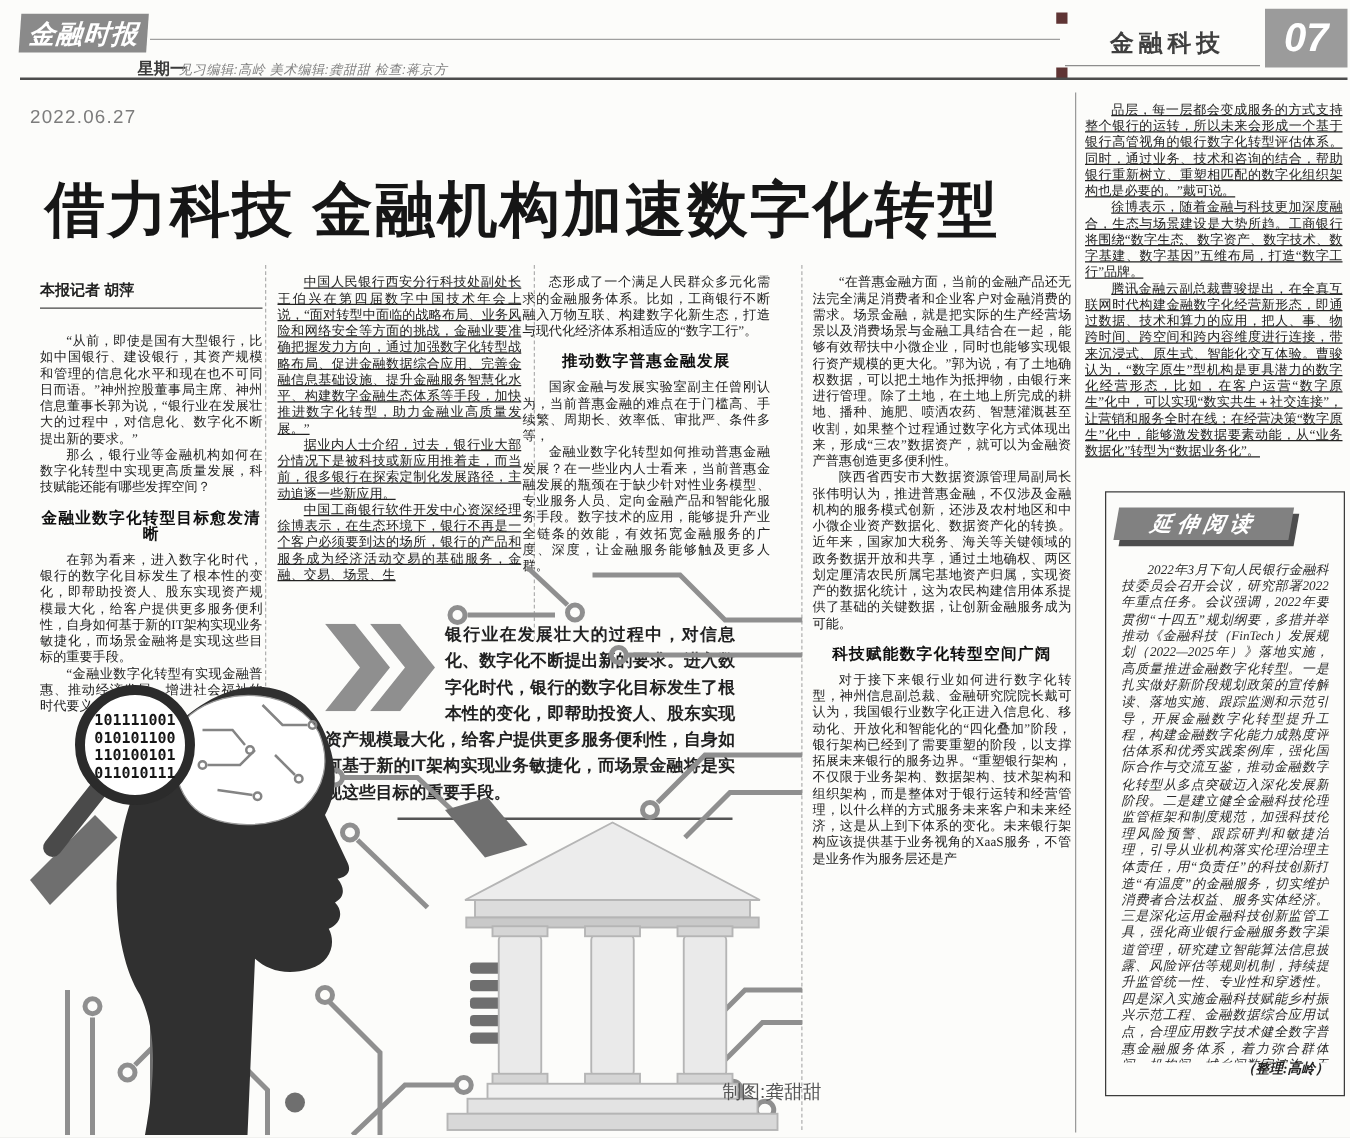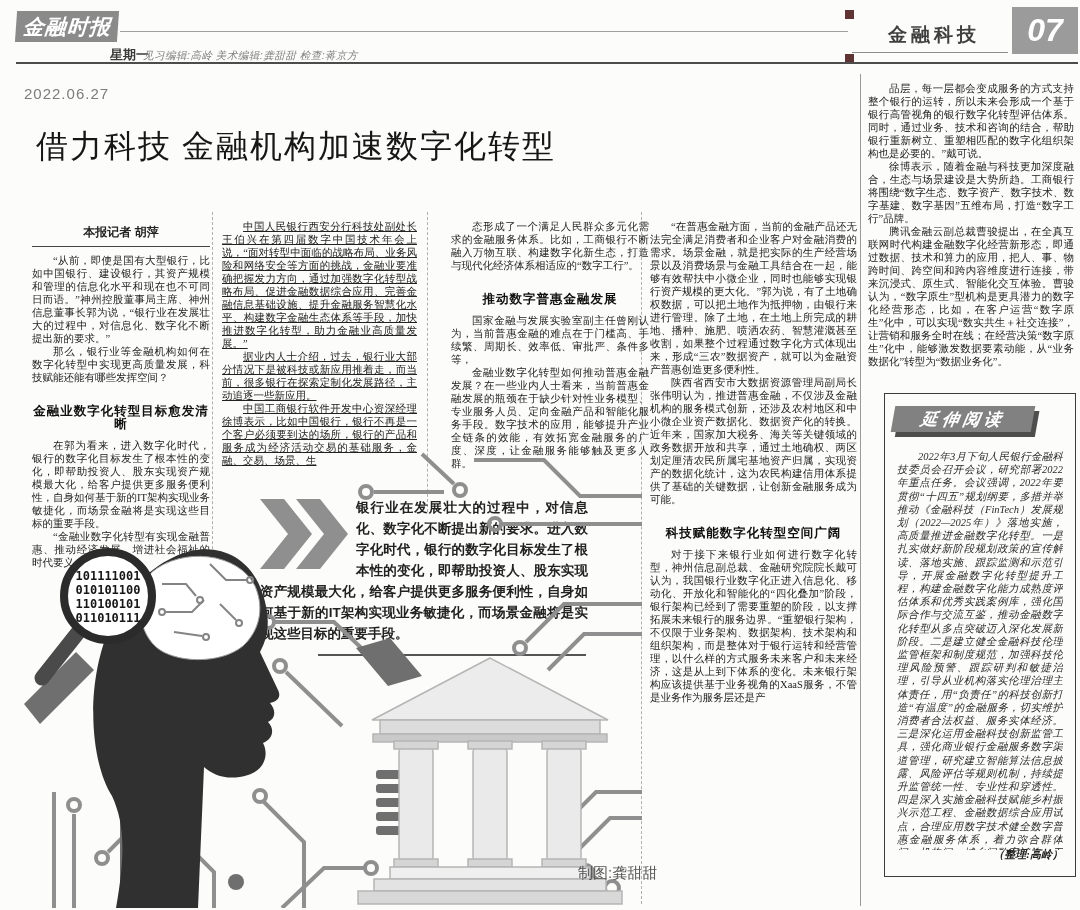--- a/index.html
+++ b/index.html
@@ -22,53 +22,53 @@
            font-family:"Liberation Sans",sans-serif;letter-spacing:4px;}
   .rule-section{position:absolute;left:852px;top:52px;width:156px;border-top:1px solid #8d8d8d;}
   .page-badge{position:absolute;left:1012px;top:7px;width:66px;height:47px;background:#9b9b9b;
            color:#fff;font-family:"Liberation Sans",sans-serif;font-weight:bold;font-size:32px;
            line-height:47px;text-align:center;font-style:italic;}
   .sq{position:absolute;width:9px;height:9px;background:#5f3434;}
   .sq1{left:845px;top:10px;} .sq2{left:845px;top:54px;}
   .rule-main{position:absolute;left:16px;top:62px;width:1062px;border-top:2px solid #4c4c4c;}
 
   
-  .headline{position:absolute;left:36px;top:104px;width:816px;font-size:32px;font-weight:normal;
+  .headline{position:absolute;left:36px;top:104px;width:816px;font-size:48px;font-weight:bold;
             color:#161616;letter-spacing:2px;white-space:nowrap;
             font-family:"Liberation Serif","DejaVu Serif",serif;}
 
   
   .col{position:absolute;top:220px;text-align:justify;font-size:10.5px;line-height:13px;color:#222;}
   .col p{margin:0;text-indent:2em;}
   .col h2{font-family:"Liberation Sans","DejaVu Sans",sans-serif;font-size:12.5px;color:#101010;
-          text-align:center;margin:21px 0 8px;letter-spacing:1px;font-weight:bold;text-indent:0;}
+          text-align:center;margin:11px 0 8px;letter-spacing:1px;font-weight:bold;text-indent:0;}
   .col1{left:32px;width:178px;}
   .col2{left:222px;width:195px;text-decoration:underline;}
-  .col3{left:451px;width:198px;}
+  .col3{left:418px;width:198px;}
   .col4{left:650px;width:207px;height:688px;overflow:hidden;}
-  .byline{text-align:center;font-weight:bold;font-size:12px;padding:6px 0 7px;
-          border-bottom:1px solid #444;margin-bottom:7px;
+  .byline{text-align:left;font-weight:bold;font-size:12px;padding:6px 0 7px;
+          border-bottom:1px solid #444;margin-bottom:20px;
           font-family:"Liberation Sans",sans-serif;}
 
   
   .vdash{position:absolute;border-left:1px dashed #b0b0b0;width:0;}
   .vd1{left:212px;top:212px;height:372px;}
   .vd2{left:427px;top:212px;height:300px;}
   .vd3{left:641px;top:212px;height:692px;}
   .vsolid{position:absolute;left:860px;top:74px;height:832px;border-left:1px solid #9a9a9a;width:0;}
 
   
   .pullquote{position:absolute;left:260px;top:497px;width:328px;
              font-family:"Liberation Sans","DejaVu Sans",sans-serif;
              font-size:13.5px;line-height:21px;color:#222;font-weight:600;text-align:justify;}
   .pq-chevron{float:left;margin:2px 8px 4px 0;}
   .pq-rule{margin:10px 0 0 58px;width:268px;border-top:2px solid #555;}
 
   
-  .col5{left:868px;top:82px;width:206px;}
+  .col5{left:868px;top:82px;width:206px;text-decoration:underline;}
 
   
   .sidebar{position:absolute;left:884px;top:393px;width:190px;height:482px;border:1px solid #3c3c3c;
            background:#fcfcfa;}
   .sb-banner{position:absolute;left:8px;top:12px;width:140px;height:26px;background:#818181;
            box-shadow:5px 5px 0 #4e4e4e;color:#fff;font-style:italic;font-weight:bold;
            font-size:17px;letter-spacing:4px;display:flex;align-items:center;justify-content:center;
            transform:skew(-10deg);font-family:"Liberation Serif",serif;}
   .sb-body{position:absolute;left:12px;top:56px;width:166px;height:400px;overflow:hidden;
            font-style:italic;font-size:10.5px;line-height:13.2px;text-align:justify;color:#2a2a2a;}
@@ -112,21 +112,21 @@
     <p>“从前，即使是国有大型银行，比如中国银行、建设银行，其资产规模和管理的信息化水平和现在也不可同日而语。”神州控股董事局主席、神州信息董事长郭为说，“银行业在发展壮大的过程中，对信息化、数字化不断提出新的要求。”</p>
     <p>那么，银行业等金融机构如何在数字化转型中实现更高质量发展，科技赋能还能有哪些发挥空间？</p>
     <h2>金融业数字化转型目标愈发清晰</h2>
     <p>在郭为看来，进入数字化时代，银行的数字化目标发生了根本性的变化，即帮助投资人、股东实现资产规模最大化，给客户提供更多服务便利性，自身如何基于新的IT架构实现业务敏捷化，而场景金融将是实现这些目标的重要手段。</p>
     <p>“金融业数字化转型有实现金融普惠、推动经济发展、增进社会福祉的时代要义。”</p>
   </section>
 
   <section class="col col2">
     <p>中国人民银行西安分行科技处副处长王伯兴在第四届数字中国技术年会上说，“面对转型中面临的战略布局、业务风险和网络安全等方面的挑战，金融业要准确把握发力方向，通过加强数字化转型战略布局、促进金融数据综合应用、完善金融信息基础设施、提升金融服务智慧化水平、构建数字金融生态体系等手段，加快推进数字化转型，助力金融业高质量发展。”</p>
     <p>据业内人士介绍，过去，银行业大部分情况下是被科技或新应用推着走，而当前，很多银行在探索定制化发展路径，主动追逐一些新应用。</p>
-    <p>中国工商银行软件开发中心资深经理徐博表示，比如中国银行，银行不再是一个客户必须要到达的场所，银行的产品和服务成为经济活动交易的基础服务，金融、交易、场景、生</p>
+    <p>中国工商银行软件开发中心资深经理徐博表示，在生态环境下，银行不再是一个客户必须要到达的场所，银行的产品和服务成为经济活动交易的基础服务，金融、交易、场景、生</p>
   </section>
 
   <section class="col col3">
     <p>态形成了一个满足人民群众多元化需求的金融服务体系。比如，工商银行不断融入万物互联、构建数字化新生态，打造与现代化经济体系相适应的“数字工行”。</p>
     <h2>推动数字普惠金融发展</h2>
     <p>国家金融与发展实验室副主任曾刚认为，当前普惠金融的难点在于门槛高、手续繁、周期长、效率低、审批严、条件多等，</p>
     <p>金融业数字化转型如何推动普惠金融发展？在一些业内人士看来，当前普惠金融发展的瓶颈在于缺少针对性业务模型、专业服务人员、定向金融产品和智能化服务手段。数字技术的应用，能够提升产业全链条的效能，有效拓宽金融服务的广度、深度，让金融服务能够触及更多人群。</p>
   </section>
 
   <section class="col col4">

